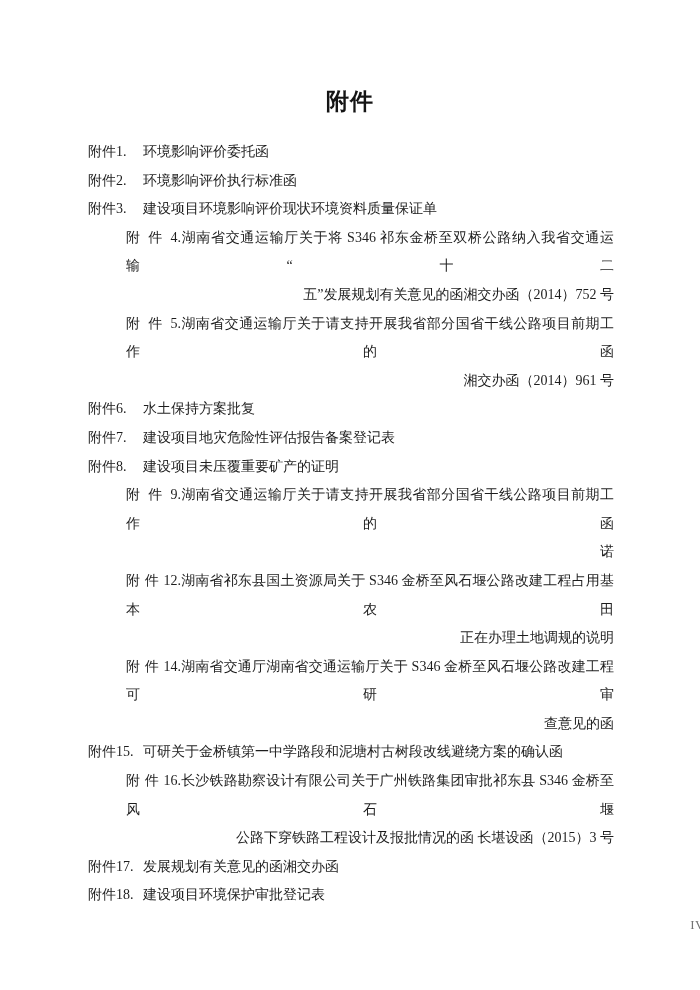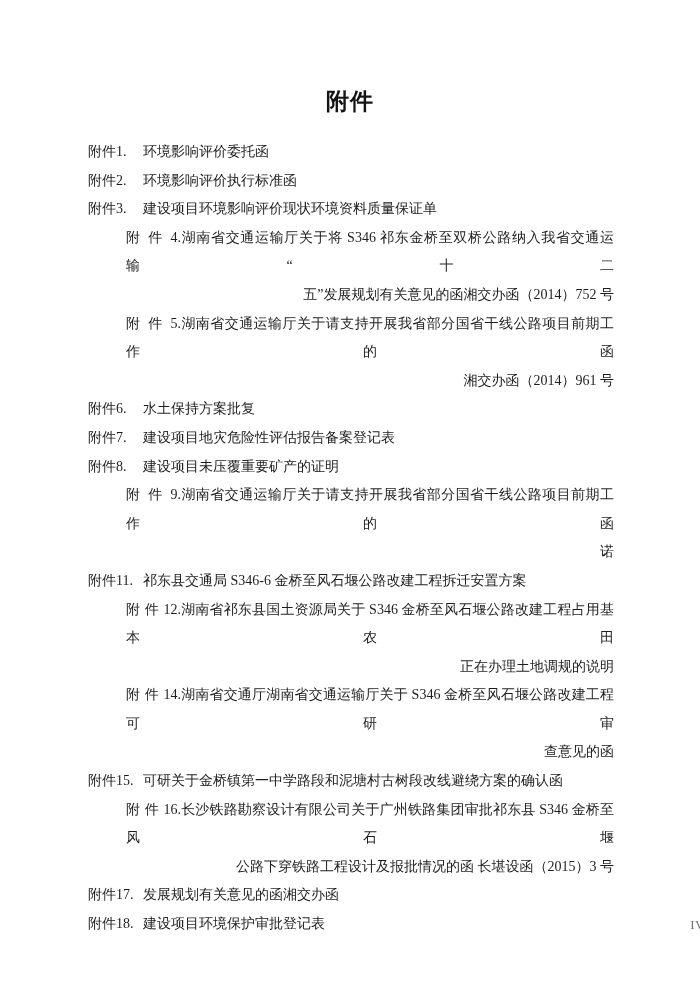--- a/index.html
+++ b/index.html
@@ -98,23 +98,20 @@
       <div class="item">
         <div class="line"><span class="label">附件8.</span><span>建设项目未压覆重要矿产的证明</span></div>
       </div>
       <div class="item">
         <div class="line j"><span class="label">附件9.</span><span>湖南省交通运输厅关于请支持开展我省部分国省干线公路项目前期工作的函</span></div>
         <div class="line cont">诺</div>
       </div>
       <div class="item">
       </div>
       <div class="item">
-        <div class="line"><span class="label">附件11.</span><span>祁东县交通局 S346-6 金桥至风石堰公路改建工程拆迁安置方案</span></div>
-      </div>
-      <div class="item">
         <div class="line j"><span class="label">附件12.</span><span>湖南省祁东县国土资源局关于 S346 金桥至风石堰公路改建工程占用基本农田</span></div>
         <div class="line cont">正在办理土地调规的说明</div>
       </div>
       <div class="item">
         <div class="line j"><span class="label">附件14.</span><span>湖南省交通厅湖南省交通运输厅关于 S346 金桥至风石堰公路改建工程可研审</span></div>
         <div class="line cont indent">查意见的函</div>
       </div>
       <div class="item">
         <div class="line"><span class="label">附件15.</span><span>可研关于金桥镇第一中学路段和泥塘村古树段改线避绕方案的确认函</span></div>
       </div>

